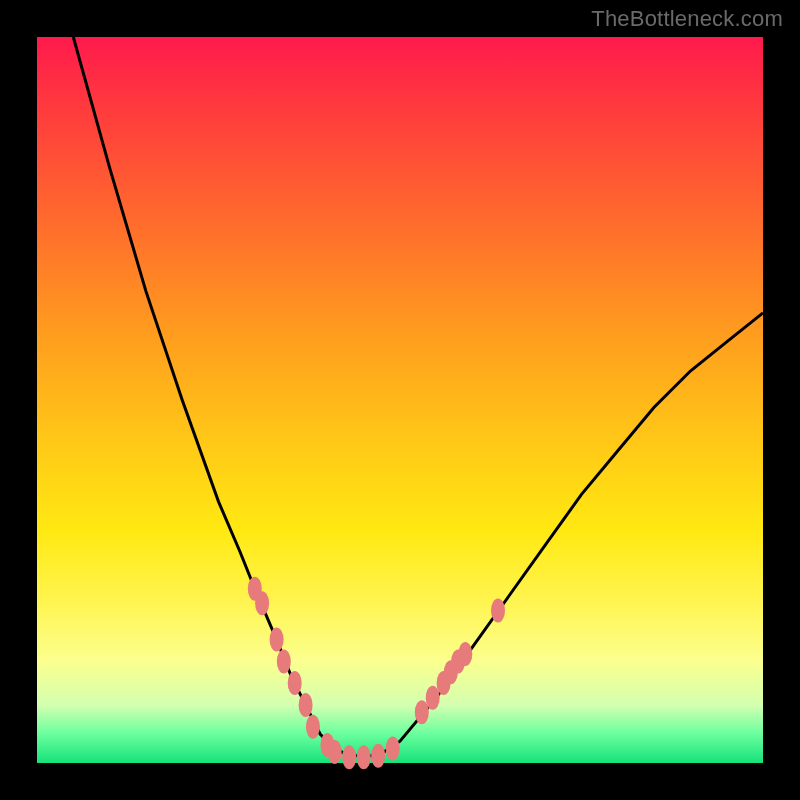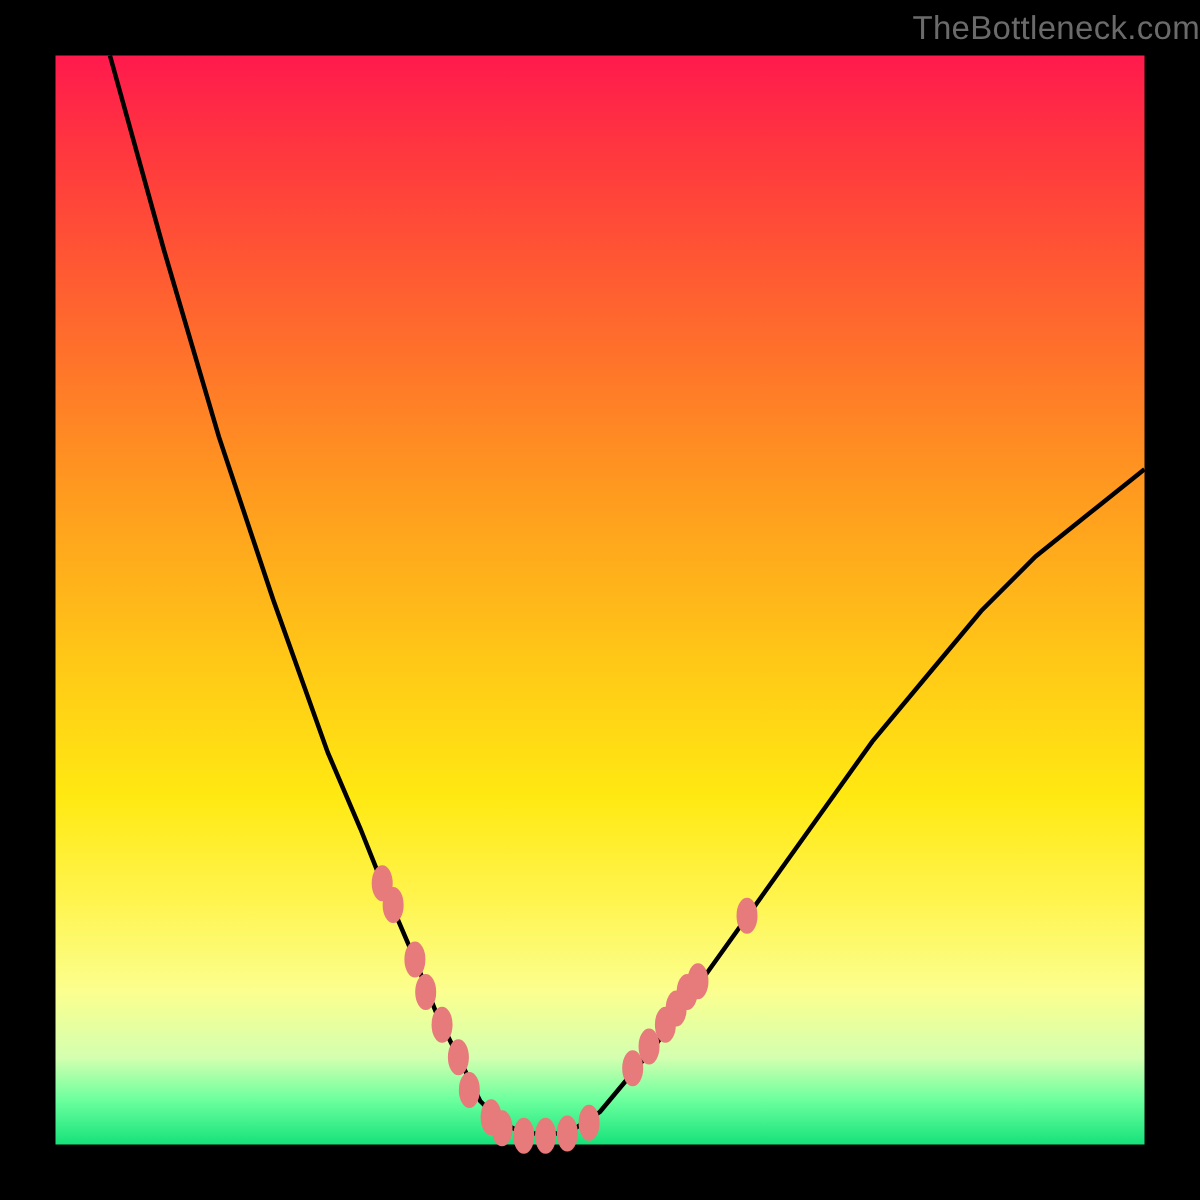--- a/index.html
+++ b/index.html
@@ -37,21 +37,21 @@
       #fff552 78%,
       #fbff8f 86%,
       #d4ffb0 92%,
       #6aff9e 96%,
       #16e27a 100%
     );
   }
   .watermark {
     position: absolute;
     top: 6px;
-    right: 0;
+    right: 17px;
     color: #6a6a6a;
     font-size: 22px;
     font-weight: 500;
     letter-spacing: 0.2px;
     user-select: none;
   }
   svg.curve {
     position: absolute;
     top: 0;
     left: 0;

